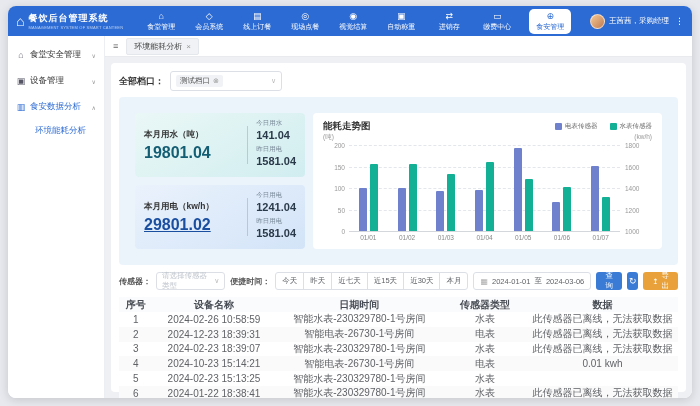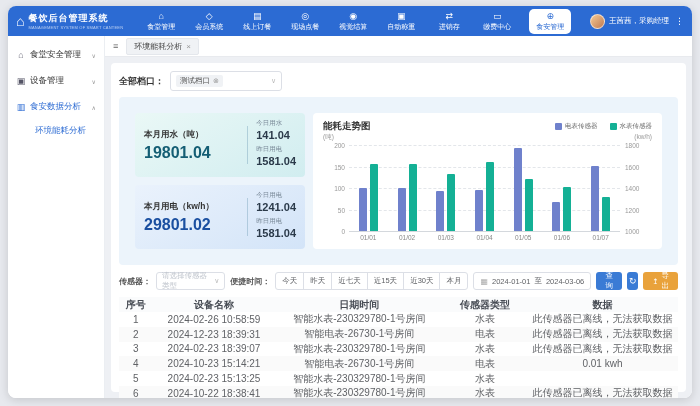--- a/index.html
+++ b/index.html
@@ -58,21 +58,21 @@
   
   .panel { background:#ecf4fb; border-radius:4px; padding:16px; display:flex; gap:8px; flex:0 0 150px; }
   .stats-col { flex:0 0 170px; display:flex; flex-direction:column; gap:8px; }
   .stat-card { flex:1; border-radius:4px; padding:6px 9px; display:flex; align-items:center; }
   .stat-card.water { background:linear-gradient(150deg,#eaf8f6,#d1edf0); }
   .stat-card.elec  { background:linear-gradient(150deg,#eaf2fc,#d3e4f8); }
   .stat-main { flex:1; }
   .stat-title { font-size:8.5px; color:#333; font-weight:bold; white-space:nowrap; }
   .stat-value { font-size:16px; font-weight:bold; margin-top:3px; }
   .water .stat-value { color:#145e74; }
-  .elec  .stat-value { color:#1a4fa0; }
+  .elec  .stat-value { color:#1a4fa0;text-decoration:underline; }
   .stat-div { width:1px; height:38px; background:rgba(110,155,180,.4); margin:0 8px; }
   .s-label { font-size:6.5px; color:#7a8a99; }
   .s-val { font-size:11px; color:#2b3a4a; font-weight:bold; margin:1px 0 4px; }
 
   .chart-card { flex:1; background:#fff; border-radius:4px; padding:7px 10px 5px; display:flex; flex-direction:column; min-width:0; }
   .chart-head { display:flex; align-items:center; }
   .chart-title { font-size:9.5px; font-weight:bold; color:#333; }
   .legend { margin-left:auto; display:flex; gap:12px; }
   .leg-item { display:flex; align-items:center; gap:3px; font-size:6.5px; color:#666; cursor:pointer; }
   .leg-sq { width:7px; height:7px; border-radius:1px; }
@@ -394,21 +394,21 @@
                   <div class="cell">0.01 kwh</div>
                 </div>
                 <div class="trow tr">
                   <div class="cell">5</div>
                   <div class="cell">2024-02-23 15:13:25</div>
                   <div class="cell">智能水表-230329780-1号房间</div>
                   <div class="cell">水表</div>
                 </div>
                 <div class="trow tr">
                   <div class="cell">6</div>
-                  <div class="cell">2024-10-22 18:38:41</div>
+                  <div class="cell">2024-01-22 18:38:41</div>
                   <div class="cell">智能水表-230329780-1号房间</div>
                   <div class="cell">水表</div>
                   <div class="cell">此传感器已离线，无法获取数据</div>
                 </div>
               </div>
           </div>
 
         </div>
       </div>
     </div>

